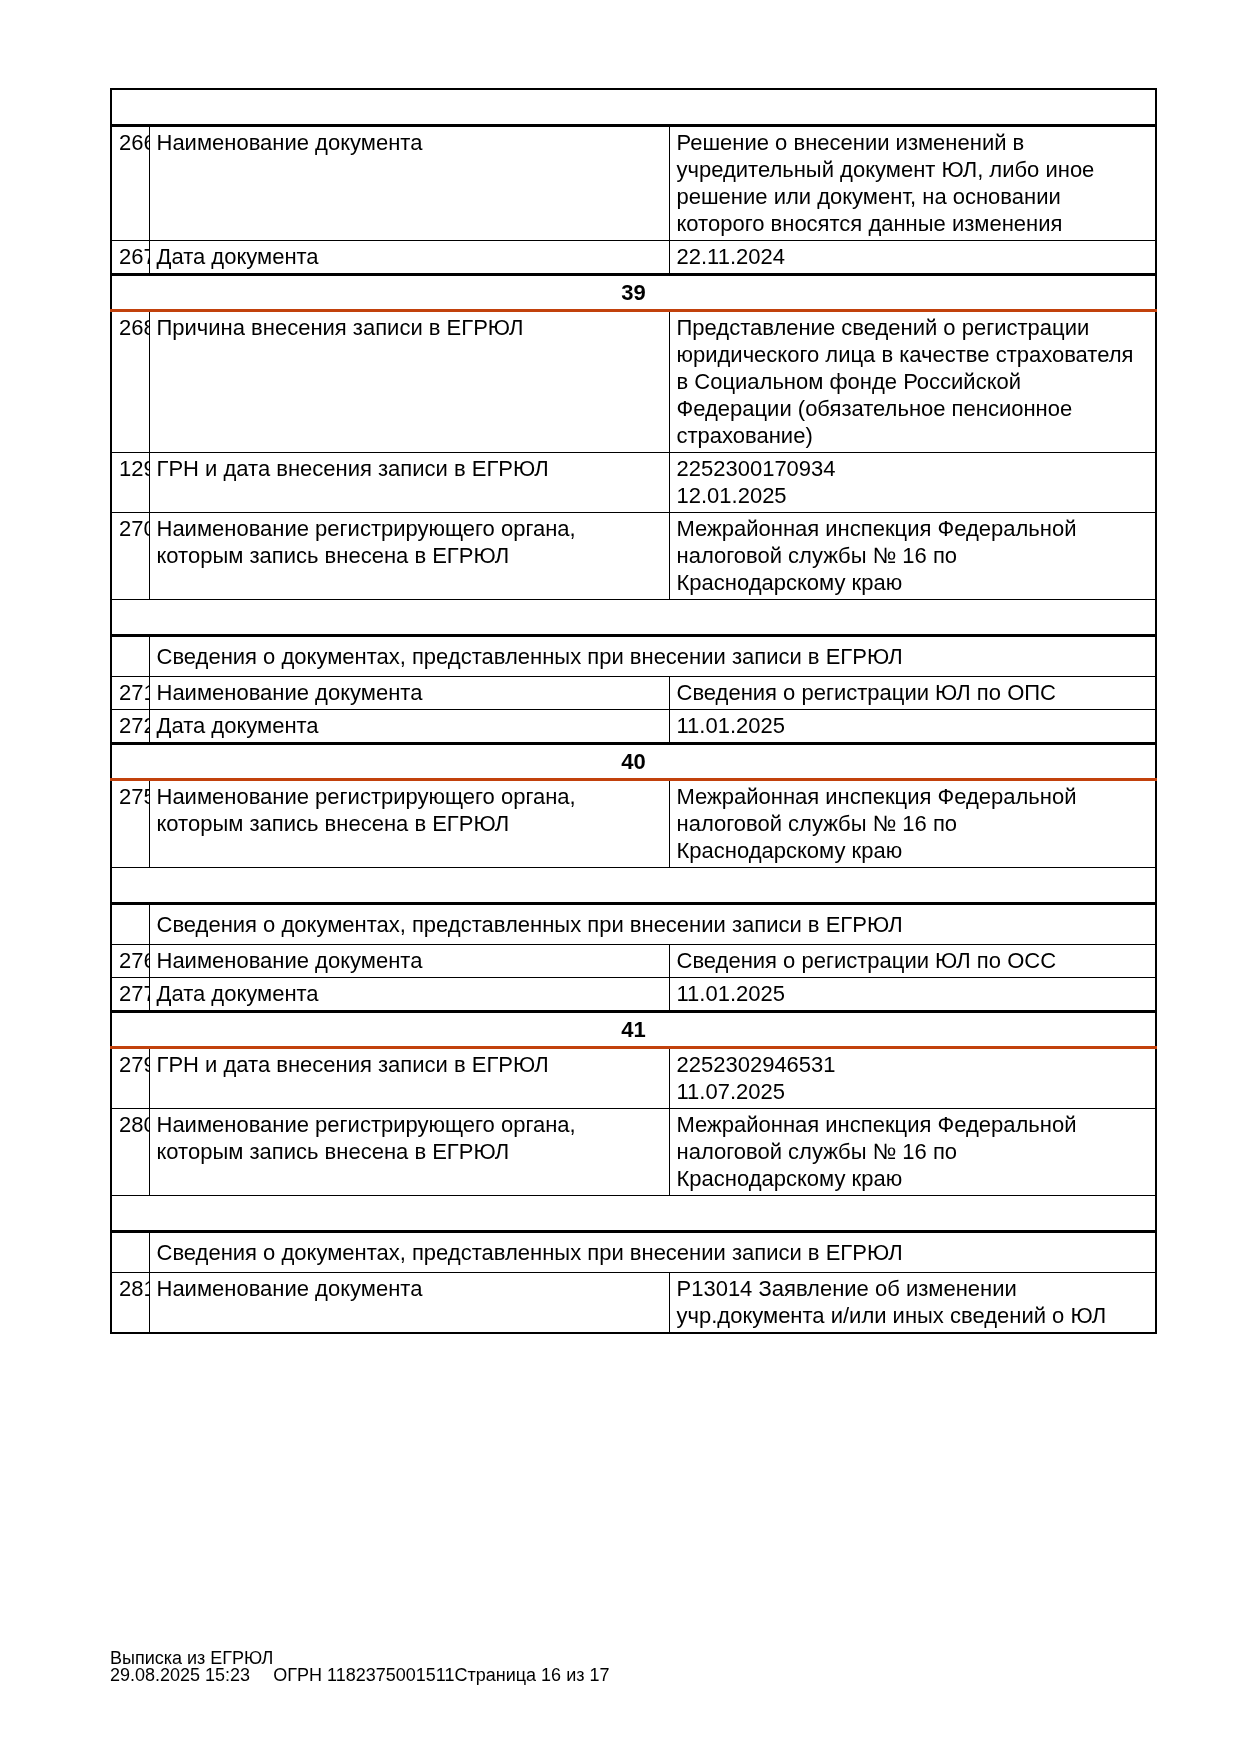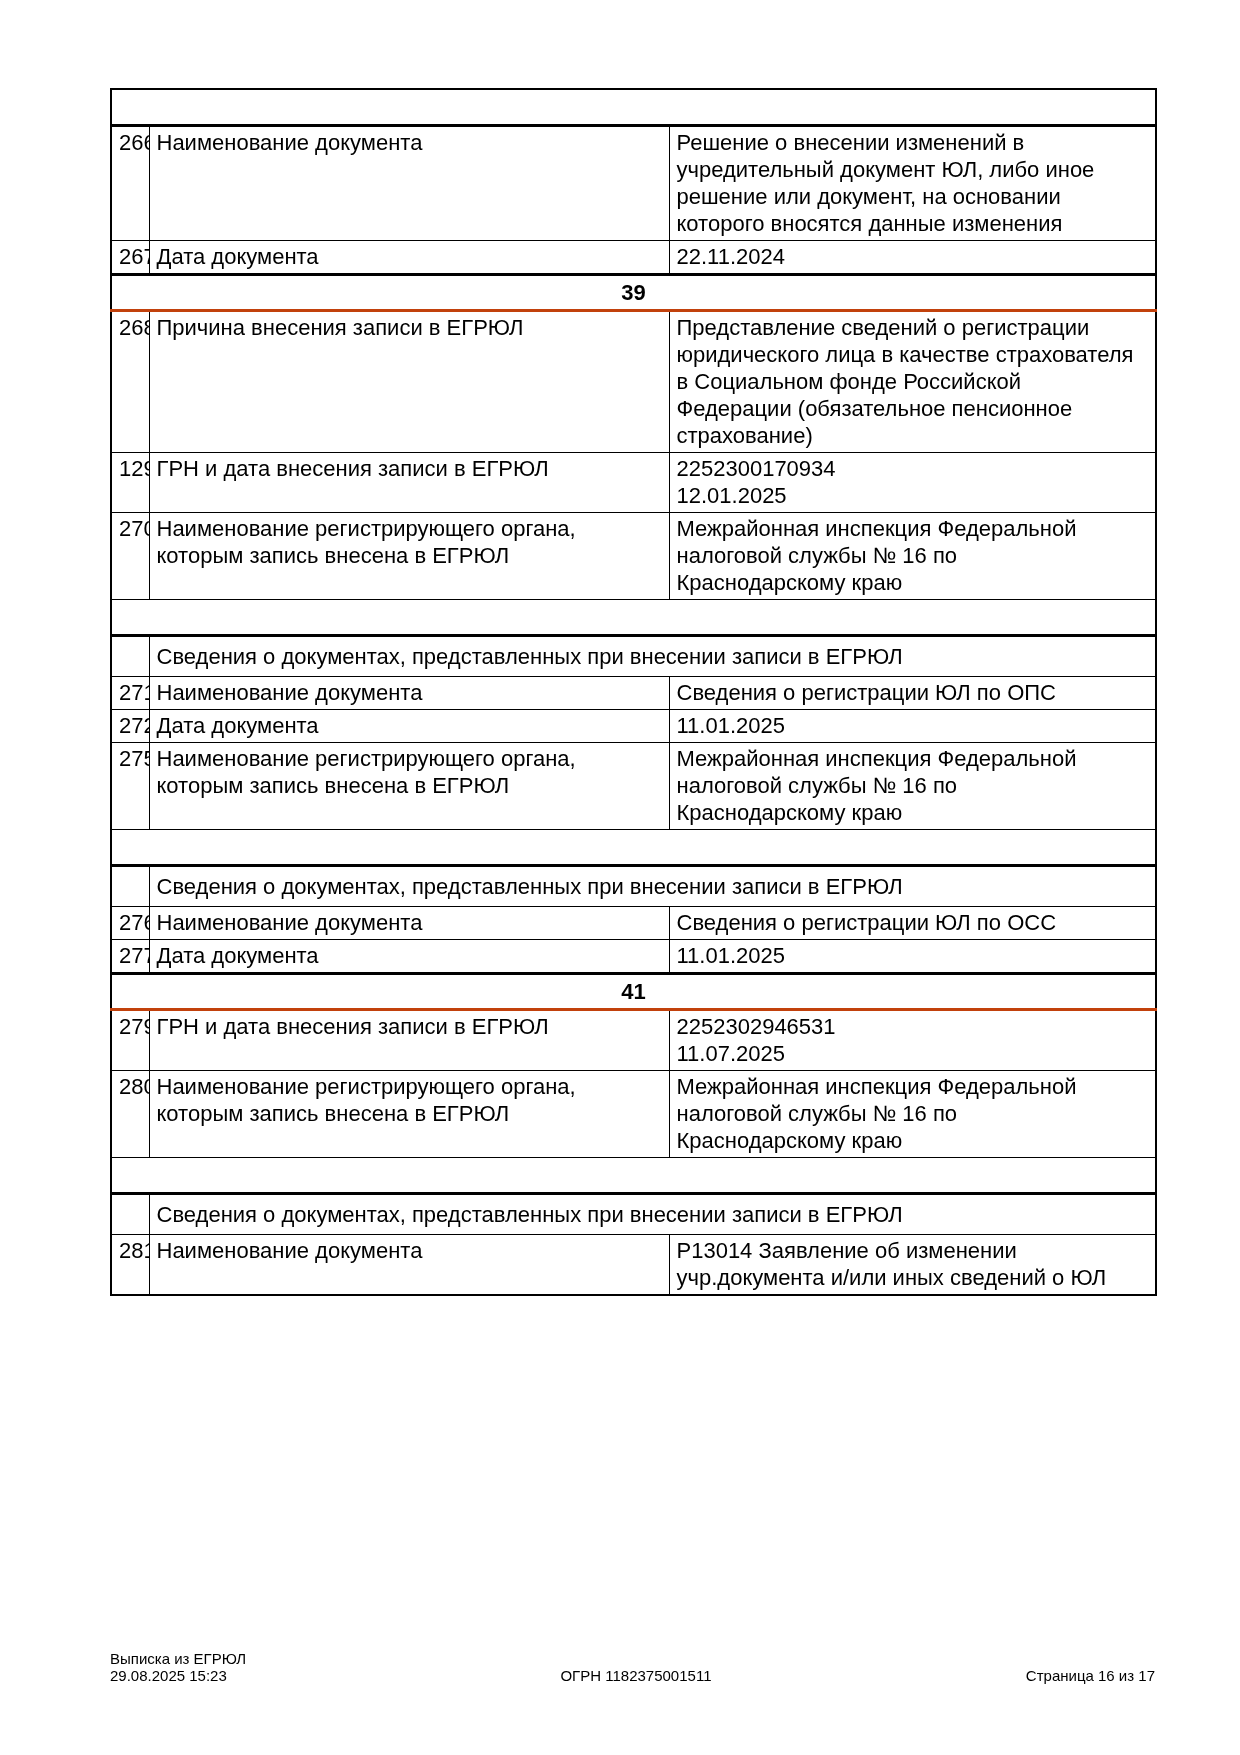--- a/index.html
+++ b/index.html
@@ -47,23 +47,22 @@
     padding-top: 3px;
     padding-bottom: 3px;
   }
   tr.subheader td { padding-top: 6px; padding-bottom: 6px; }
   .footer {
     position: absolute;
     left: 110px;
     top: 1650px;
     width: 1045px;
     display: flex;
-    justify-content: space-between;
     align-items: flex-end;
-    font-size: 15px;
+    font-size: 18px;
     line-height: 17px;
   }
   .footer .center { text-align: center; }
   .footer .right { text-align: right; }
 </style>
 </head>
 <body>
 
 <div class="page">
 
@@ -137,20 +136,23 @@
         <td class="label">Наименование документа</td>
         <td class="value">Сведения о регистрации ЮЛ по ОПС</td>
       </tr>
 
       <tr>
         <td class="num">272</td>
         <td class="label">Дата документа</td>
         <td class="value">11.01.2025</td>
       </tr>
 
+      <tr class="section">
+        <td colspan="3">40</td>
+      </tr>
 
 
 
       <tr>
         <td class="num">275</td>
         <td class="label">Наименование регистрирующего органа,
 которым запись внесена в ЕГРЮЛ</td>
         <td class="value">Межрайонная инспекция Федеральной
 налоговой службы № 16 по
 Краснодарскому краю</td>

